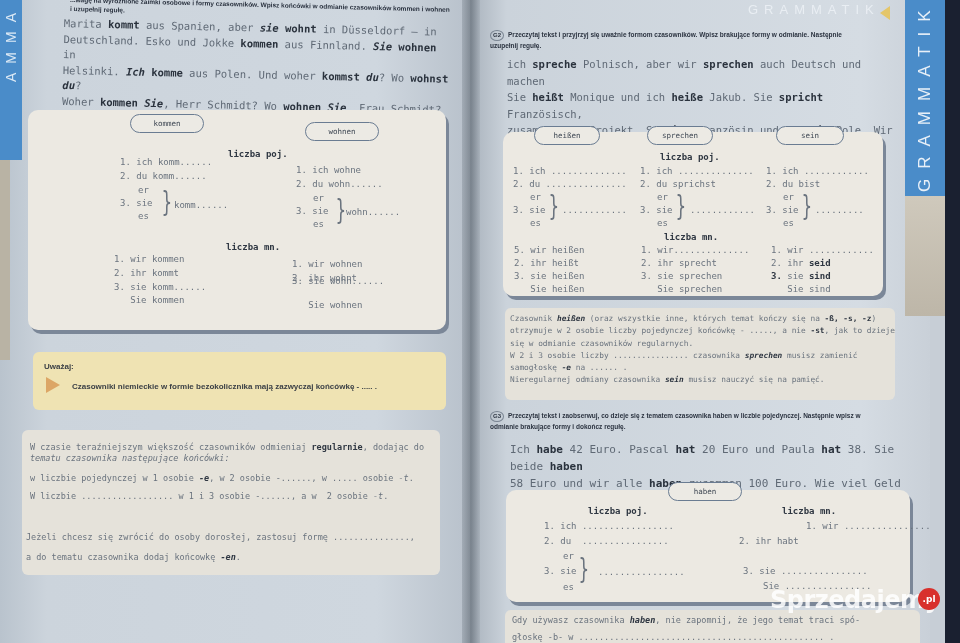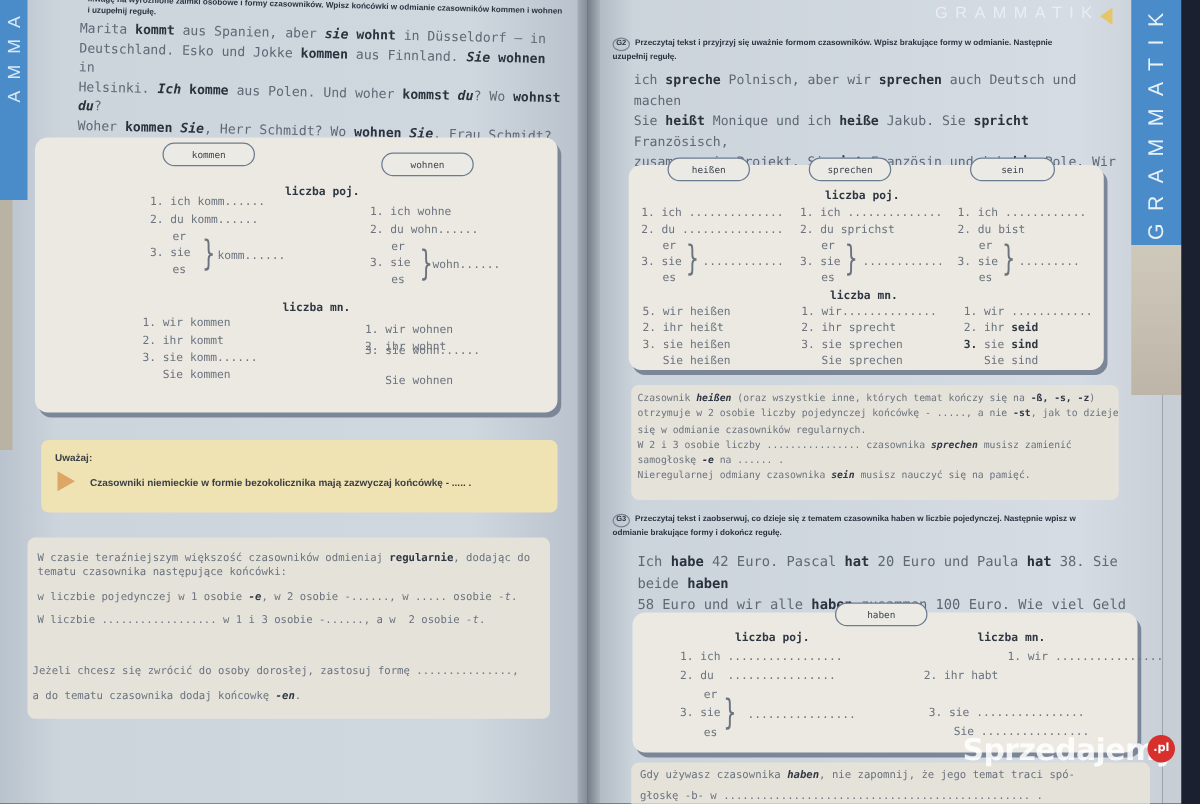--- a/index.html
+++ b/index.html
@@ -107,21 +107,21 @@
 <div class="row" style="left:292px;top:276px;">3. sie wohn......</div>
 <div class="row" style="left:292px;top:300px;">   Sie wohnen</div>
 
 <div class="note-box-yellow" style="left:33px;top:352px;width:413px;height:58px;"></div>
 <div class="note-bold" style="left:44px;top:362px;">Uważaj:</div>
 <div class="tri" style="left:46px;top:377px;"></div>
 <div class="note-bold" style="left:72px;top:382px;">Czasowniki niemieckie w formie bezokolicznika mają zazwyczaj końcówkę - ..... .</div>
 
 <div class="note" style="left:22px;top:430px;width:418px;height:145px;"></div>
 <div class="note-text" style="left:30px;top:441px;">W czasie teraźniejszym większość czasowników odmieniaj <b>regularnie</b>, dodając do</div>
-<div class="note-text" style="left:30px;top:452px;">tematu czasownika następujące końcówki:</div>
+<div class="note-text" style="left:30px;top:452px;font-style:italic;">tematu czasownika następujące końcówki:</div>
 <div class="note-text" style="left:30px;top:472px;">w liczbie pojedynczej w 1 osobie <b><i>-e</i></b>, w 2 osobie -......, w ..... osobie <i>-t</i>.</div>
 <div class="note-text" style="left:30px;top:490px;">W liczbie .................. w 1 i 3 osobie -......, a w  2 osobie <i>-t</i>.</div>
 <div class="note-text" style="left:26px;top:531px;">Jeżeli chcesz się zwrócić do osoby dorosłej, zastosuj formę ...............,</div>
 <div class="note-text" style="left:26px;top:551px;">a do tematu czasownika dodaj końcowkę <b><i>-en</i></b>.</div>
 
 <div class="instr" style="left:490px;top:30px;width:380px;">
   <span class="ex-num">G2</span><span>Przeczytaj tekst i przyjrzyj się uważnie formom czasowników. Wpisz brakujące formy w odmianie. Następnie uzupełnij regułę.</span>
 </div>
 <div class="para" style="left:507px;top:56px;width:390px;line-height:16.5px;">
   <div>ich <b>spreche</b> Polnisch, aber wir <b>sprechen</b> auch Deutsch und machen</div>

